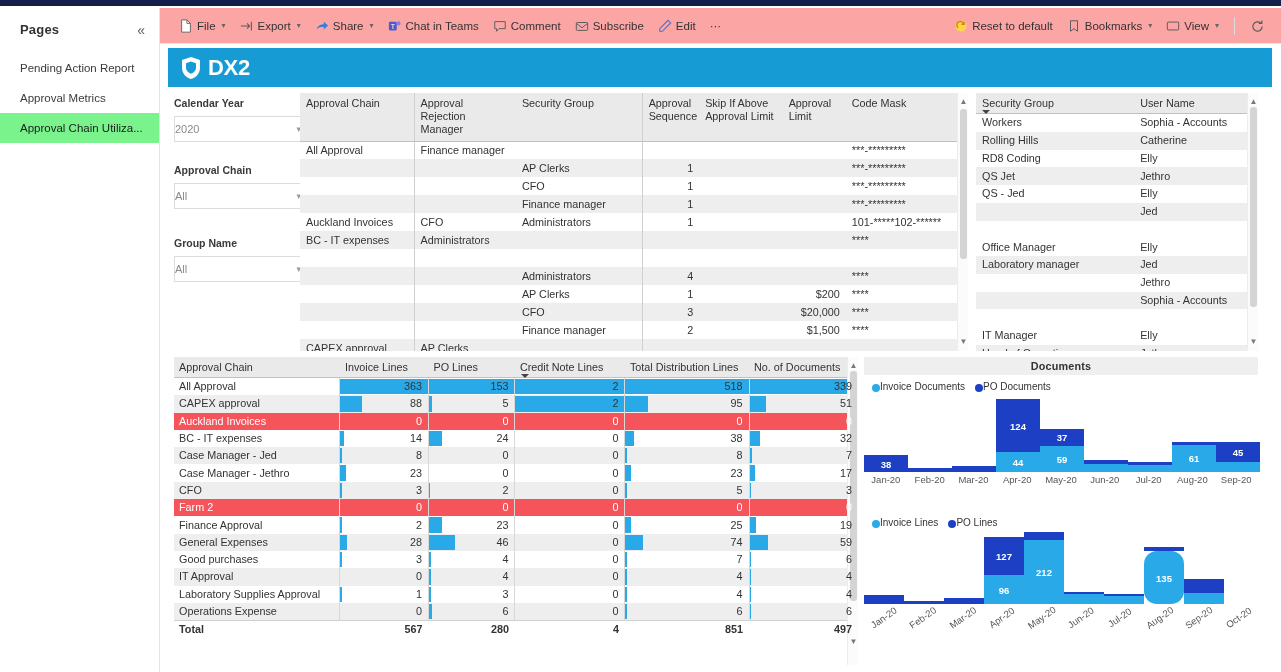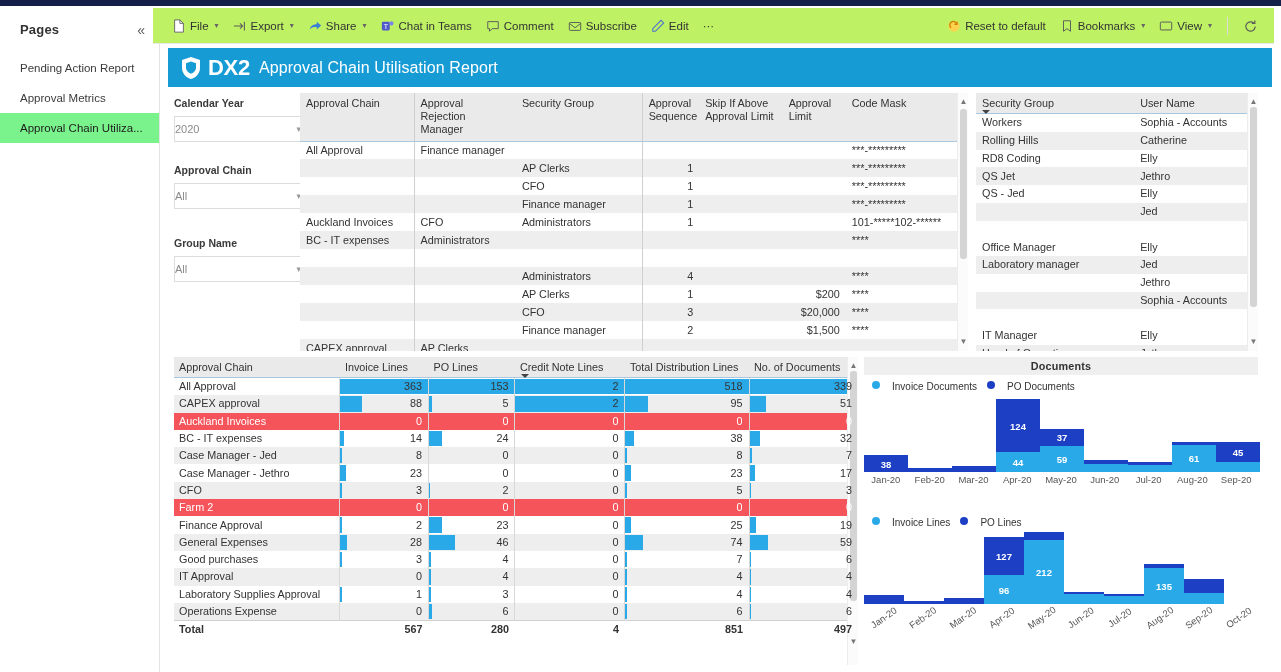--- a/index.html
+++ b/index.html
@@ -29,22 +29,22 @@
   .collapse-icon { color:#5c5c5c; font-size:14px; cursor:pointer; line-height:1; }
   .pages-list { margin-top:16px; }
   .page-item {
     padding:9px 10px 9px 20px; font-size:11.5px; color:#3b3b3b;
     cursor:pointer; white-space:nowrap; overflow:hidden;
   }
   .page-item.active { background:#7af38c; font-weight:normal; color:#1c1c1c; }
 
   
   .toolbar {
-    position:absolute; left:153px; top:8px; width:1121px; height:36px;
-    background:#bef264; border-bottom:1px solid #e8e8e8;
+    position:absolute; left:160px; top:8px; width:1121px; height:36px;
+    background:#fca5a5; border-bottom:1px solid #e8e8e8;
     display:flex; align-items:center; padding:0 10px 0 12px;
   }
   .tb-item {
     display:flex; align-items:center; gap:4px;
     padding:3px 7px; font-size:11.5px; color:#333; cursor:pointer;
     white-space:nowrap; border-radius:2px;
   }
   .tb-caret { font-size:8px; color:#666; margin-left:2px; }
   .tb-spacer { flex:1; }
   .tb-sep { width:1px; height:18px; background:#dcdcdc; margin:0 8px; }
@@ -139,21 +139,21 @@
   tr.rowtotal .cellnum, tr.rowtotal .cellname { font-weight:bold; }
   td.sep { border-left:1px solid #d8d8d8; }
 
   
   .chart-card { position:absolute; background:#fff; }
   .chart-title {
     background:#efefef; text-align:center; font-size:10.8px; font-weight:bold;
     color:#333; padding:3px 0; letter-spacing:.2px;
   }
   .chart-legend { display:flex; gap:10px; padding:6px 0 0 8px; font-size:10px; color:#333; }
-  .lg { display:flex; align-items:flex-start; gap:12px; }
+  .lg { display:flex; align-items:flex-end; gap:0; }
   .lgdot { width:8px; height:8px; border-radius:50%; display:inline-block; }
   .plot { position:relative; }
   .bars { position:absolute; left:0; right:0; bottom:0; display:flex; align-items:flex-end; }
   .bcol { flex:1; display:flex; flex-direction:column; align-items:center; justify-content:flex-end; }
   .stack { width:44px; display:flex; flex-direction:column; justify-content:flex-end; }
   .seg { width:100%; position:relative; }
   .seg span {
     position:absolute; left:0; right:0; top:50%; transform:translateY(-50%);
     text-align:center; font-size:9.5px; color:#fff; font-weight:bold;
   }
@@ -299,21 +299,20 @@
     <div class="report-banner">
       <div class="dx2-logo">
         <span class="ico" style="width:22px;height:24px">
           <svg viewBox="0 0 22 24" width="22" height="24">
               <path d="M11 1L20 4v8c0 6-5 10-9 11-4-1-9-5-9-11V4z" fill="#ffffff"></path>
               <path d="M11 5.5l5 1.8v4.2c0 3.2-2.7 5.5-5 6.2-2.3-.7-5-3-5-6.2V7.3z" fill="#169bd5"></path>
             </svg>
         </span>
         <span class="dx2-text">DX2</span>
       </div>
-      <div class="banner-title">Approval Chain Utilisation Report</div>
     </div>
 
     <div class="slicers">
       <div class="slicer">
         <div class="slicer-label">Calendar Year</div>
         <div class="slicer-box">
           <span class="slicer-val">2020</span>
           <span class="slicer-caret">▾</span>
         </div>
       </div>
@@ -1267,21 +1266,21 @@
             </div>
             <div class="bcol">
               <div class="stack" style="width: 40px;">
                 <div class="seg" style="background: rgb(28, 63, 196); height: 1.81224px;"></div>
                 <div class="seg" style="background: rgb(42, 169, 232); height: 8.1551px;"></div>
               </div>
             </div>
             <div class="bcol">
               <div class="stack" style="width: 40px;">
                 <div class="seg" style="background: rgb(28, 63, 196); height: 3.62449px;"></div>
-                <div class="seg" style="background: rgb(42, 169, 232); height: 36px;">
+                <div class="seg" style="background: rgb(42, 169, 232); height: 53px; border-radius: 13px;">
                   <span>135</span>
                 </div>
               </div>
             </div>
             <div class="bcol">
               <div class="stack" style="width: 40px;">
                 <div class="seg" style="background: rgb(28, 63, 196); height: 13.5918px;"></div>
                 <div class="seg" style="background: rgb(42, 169, 232); height: 11.1755px;"></div>
               </div>
             </div>

